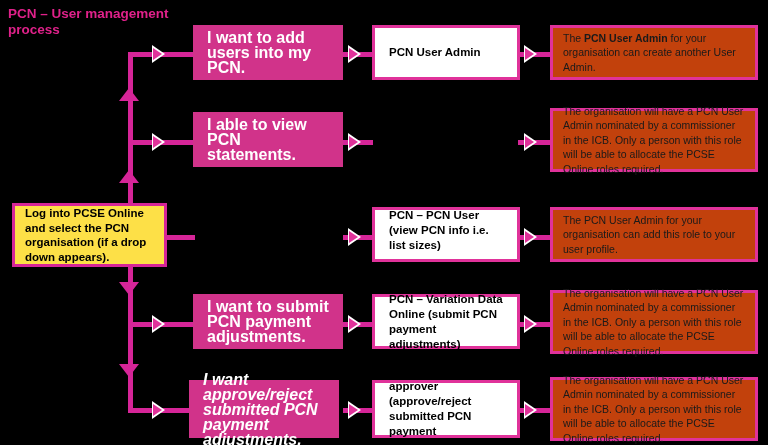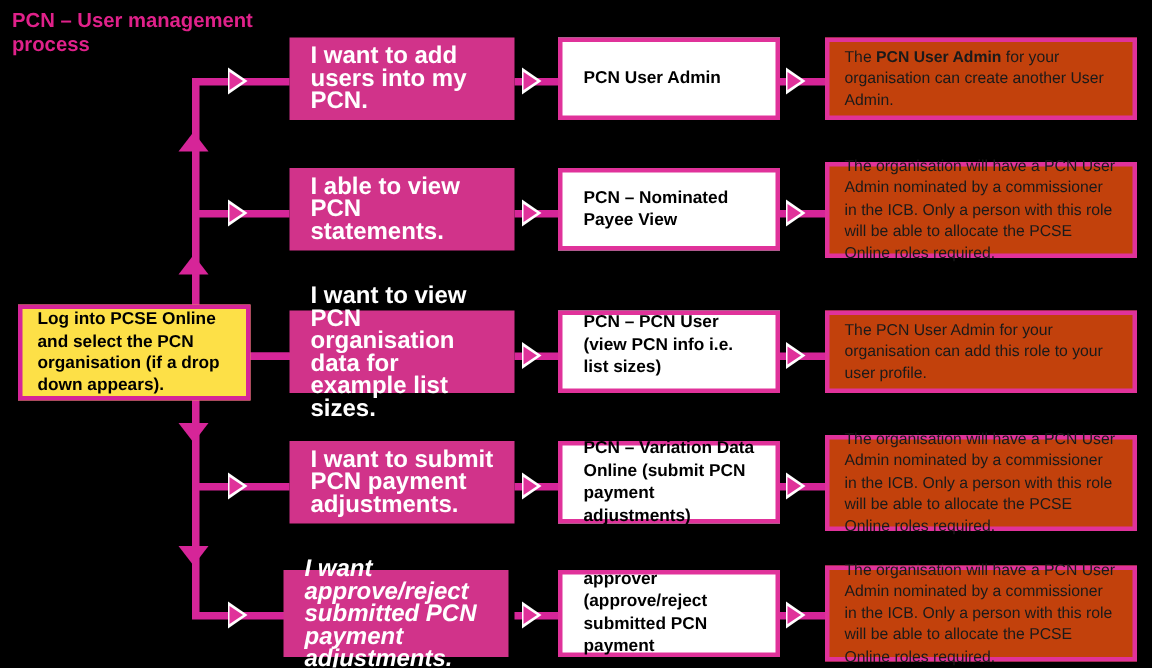--- a/index.html
+++ b/index.html
@@ -201,30 +201,24 @@
   </div>
   <div class="box note" style="left:550px;top:25px;width:208px;height:55px;">
     <div class="txt">
       <span>The </span><b>PCN User Admin</b><span> for your organisation can create another User Admin.</span>
     </div>
   </div>
 
   <div class="box want" style="left:193px;top:112px;width:150px;height:55px;">
     <div class="txt">I able to view PCN statements.</div>
   </div>
-  <div class="box role" style="left:372px;top:112px;width:148px;height:55px;">
-    <div class="txt">PCN – Nominated Payee View</div>
-  </div>
   <div class="box note" style="left:550px;top:108px;width:208px;height:64px;">
     <div class="txt">The organisation will have a PCN User Admin nominated by a commissioner in the ICB. Only a person with this role will be able to allocate the PCSE Online roles required.</div>
   </div>
 
-  <div class="box want" style="left:193px;top:207px;width:150px;height:55px;">
-    <div class="txt">I want to view PCN organisation data for example list sizes.</div>
-  </div>
   <div class="box role" style="left:372px;top:207px;width:148px;height:55px;align-items:flex-end;">
     <div class="txt">PCN – PCN User (view PCN info i.e. list sizes)</div>
   </div>
   <div class="box note" style="left:550px;top:207px;width:208px;height:55px;">
     <div class="txt">The PCN User Admin for your organisation can add this role to your user profile.</div>
   </div>
 
   <div class="box want" style="left:193px;top:294px;width:150px;height:55px;">
     <div class="txt">I want to submit PCN payment adjustments.</div>
   </div>

